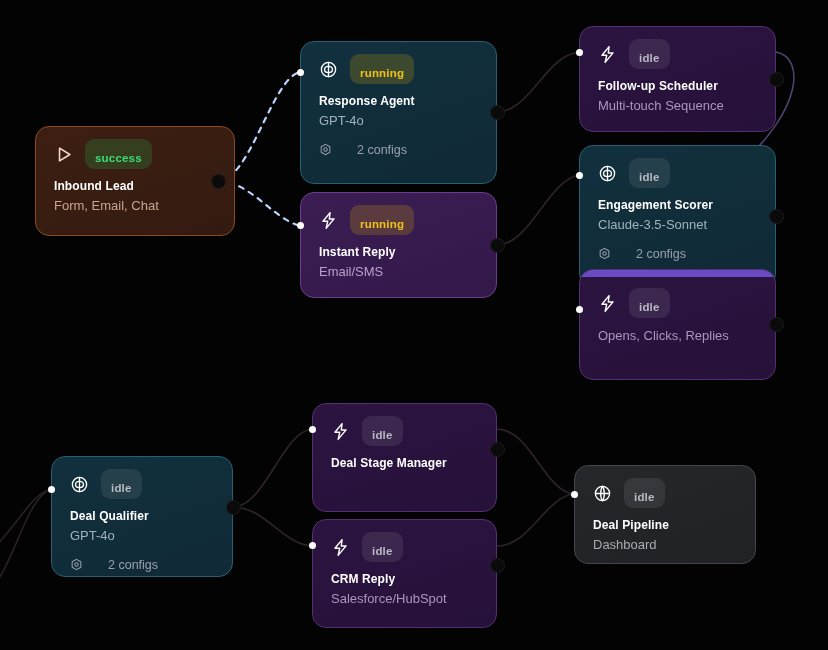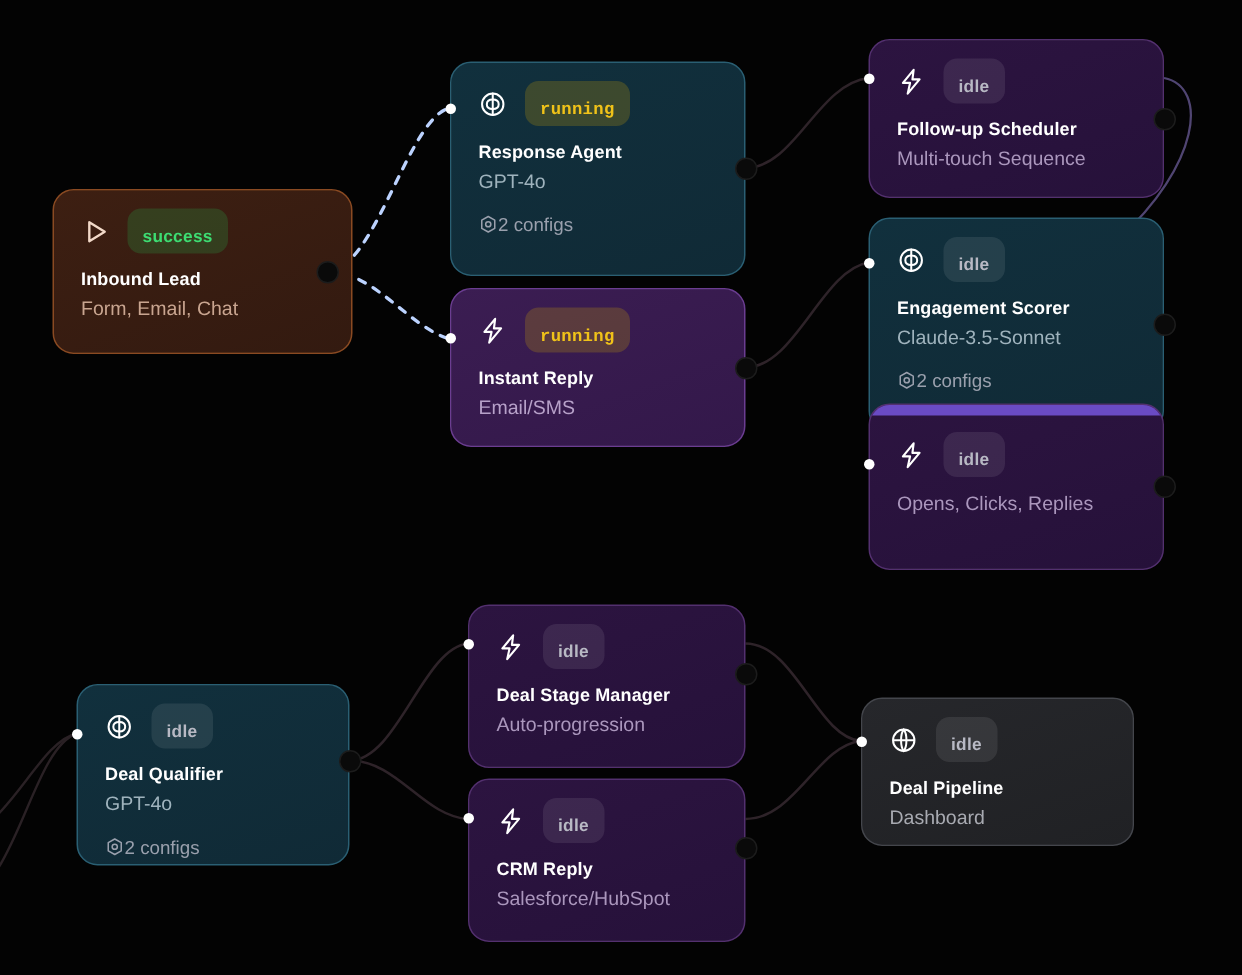--- a/index.html
+++ b/index.html
@@ -62,21 +62,20 @@
     line-height: 1;
     white-space: nowrap;
   }
   .badge-idle {
     color: #b8b9c4;
     background: rgba(255,255,255,0.085);
   }
   .badge-running {
     color: #f0c219;
     background: rgba(190,150,10,0.26);
-    font-family: Liberation Mono, monospace;
   }
   .badge-success {
     color: #3ddc72;
     background: rgba(40,160,70,0.26);
   }
   .node-title {
     font-size: 12px;
     font-weight: bold;
     color: #ffffff;
     letter-spacing: 0.1px;
@@ -86,21 +85,21 @@
   }
   .node-sub {
     font-size: 13px;
     color: #a7a9b4;
     line-height: 1.25;
     white-space: nowrap;
   }
   .node-configs {
     display: flex;
     align-items: center;
-    gap: 0;
+    gap: 25px;
     margin-top: 13px;
     font-size: 12.5px;
     color: #9aa0ad;
     white-space: nowrap;
   }
   .cfg-icon { width:13px; height:13px; display:block; flex:0 0 auto; }
   .cfg-icon svg { display:block; width:13px; height:13px; }
 
   
   .theme-amber {
@@ -329,21 +328,20 @@
   <div class="node theme-deeppurple" style="left:312px; top:403px; width:185px; height:109px;">
     <div class="node-head">
       <span class="node-icon">
         <svg viewBox="0 0 24 24" fill="none" stroke="#ffffff" stroke-width="1.8" stroke-linecap="round" stroke-linejoin="round">
           <path d="M14 2 L5 13 H11 L9 22 L19 10 H13 Z"></path>
         </svg>
       </span>
       <span class="badge badge-idle">idle</span>
     </div>
     <div class="node-title">Deal Stage Manager</div>
-    <div class="node-sub">Auto-progression</div>
   </div>
   <div class="handle handle-in" style="left:309px; top:426px;"></div>
   <div class="handle handle-out" style="left:490px; top:442px;"></div>
 
   <div class="node theme-deeppurple" style="left:312px; top:519px; width:185px; height:109px;">
     <div class="node-head">
       <span class="node-icon">
         <svg viewBox="0 0 24 24" fill="none" stroke="#ffffff" stroke-width="1.8" stroke-linecap="round" stroke-linejoin="round">
           <path d="M14 2 L5 13 H11 L9 22 L19 10 H13 Z"></path>
         </svg>

